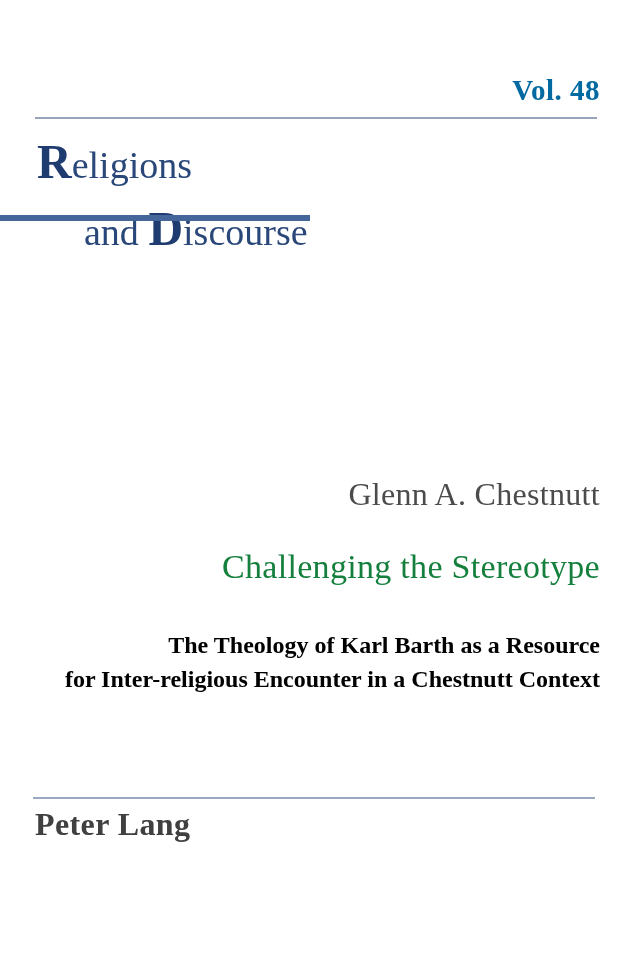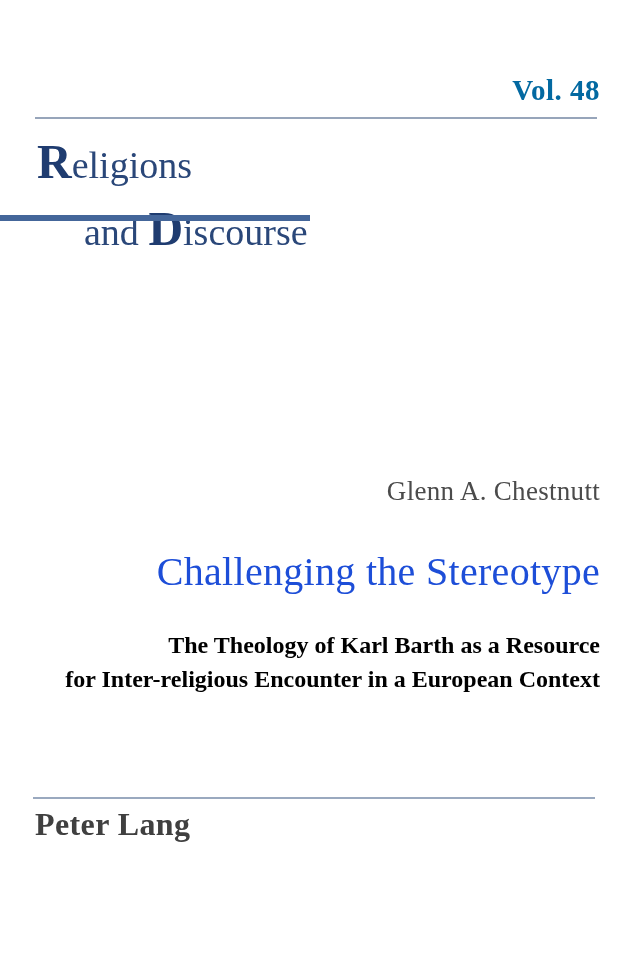--- a/index.html
+++ b/index.html
@@ -64,30 +64,30 @@
     width: 310px;
     height: 6px;
     background: #44669a;
   }
 
   
   .author {
     position: absolute;
     top: 476px;
     right: 34px;
-    font-size: 27px;
+    font-size: 32px;
     color: #4b4b4b;
     letter-spacing: 0.3px;
   }
   .book-title {
     position: absolute;
     top: 548px;
     right: 34px;
-    font-size: 40px;
-    color: #1d4ed8;
+    font-size: 34px;
+    color: #15803d;
     letter-spacing: 0.3px;
     white-space: nowrap;
   }
   .subtitle {
     position: absolute;
     top: 628px;
     right: 34px;
     font-size: 24px;
     font-weight: 700;
     color: #000000;
@@ -133,20 +133,20 @@
   </div>
 
   <div class="series-underline"></div>
 
   <div class="author">Glenn A. Chestnutt</div>
 
   <div class="book-title">Challenging the Stereotype</div>
 
   <div class="subtitle">
     <div>The Theology of Karl Barth as a Resource</div>
-    <div>for Inter-religious Encounter in a European Context</div>
+    <div>for Inter-religious Encounter in a Chestnutt Context</div>
   </div>
 
   <div class="footer-rule"></div>
 
   <div class="publisher">Peter Lang</div>
 
 </div>
 
 </body></html>

